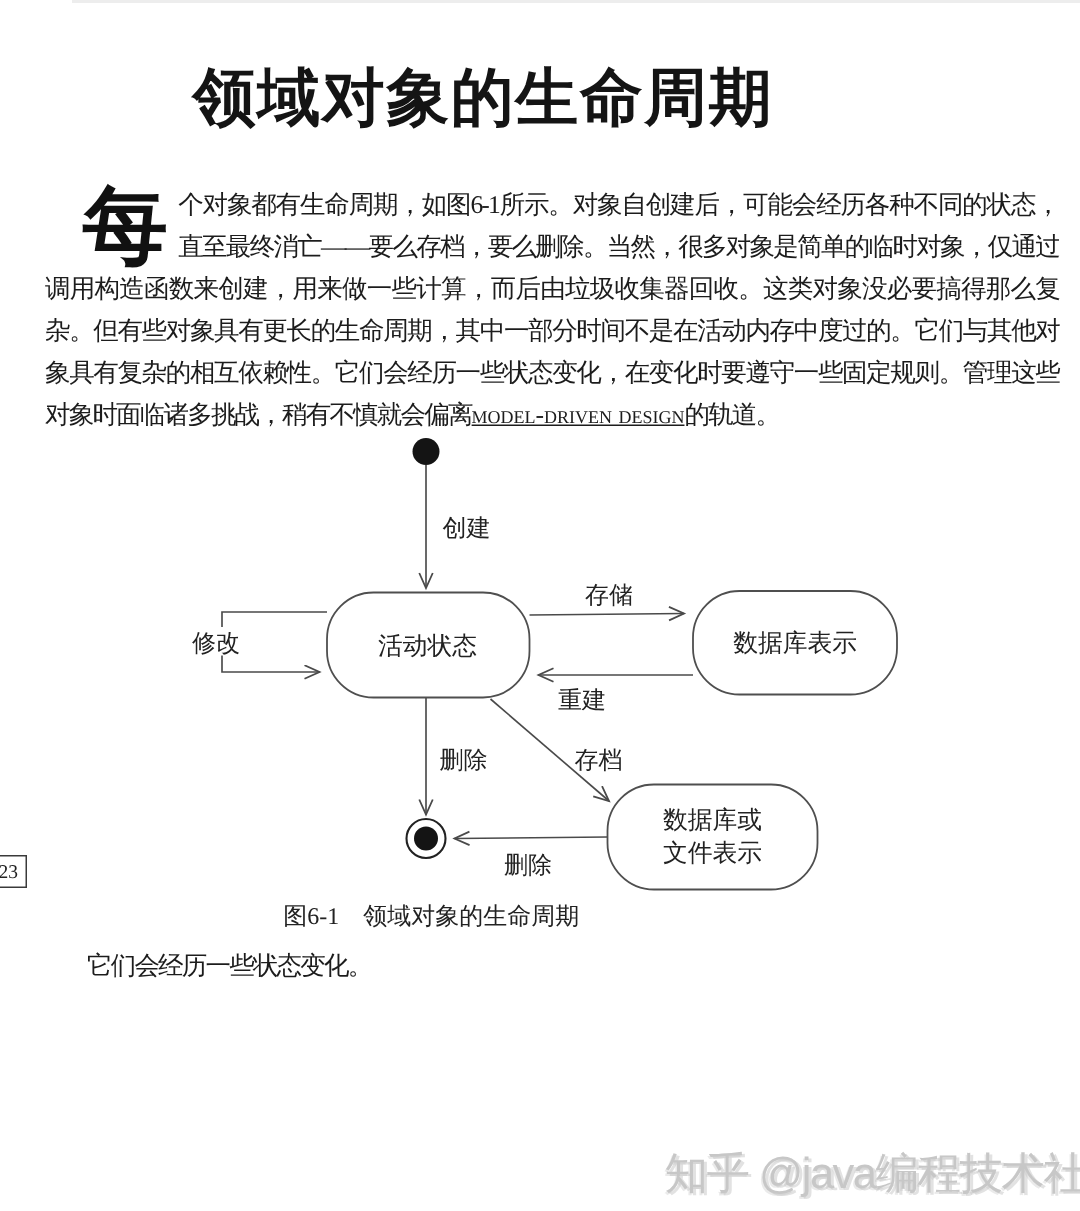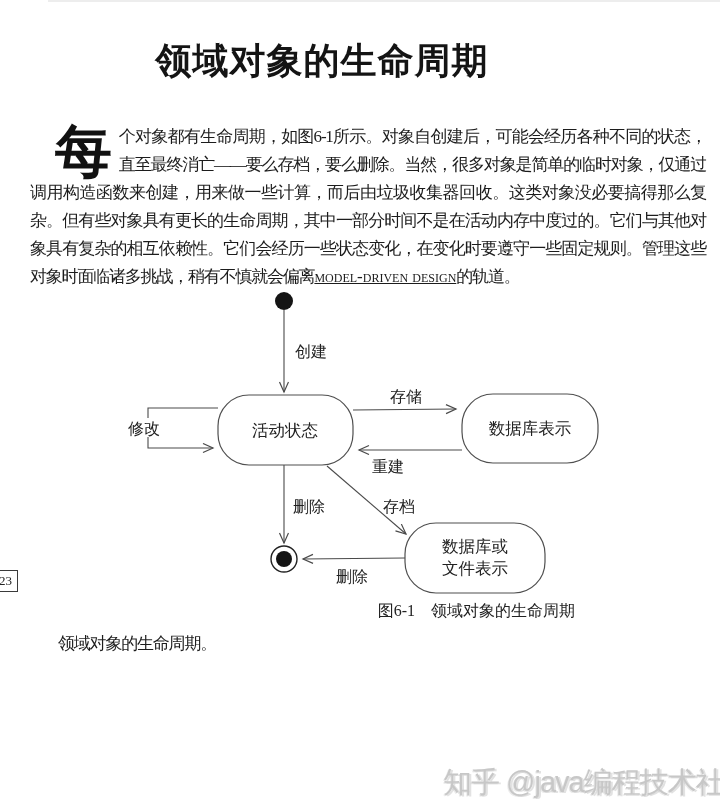--- a/index.html
+++ b/index.html
@@ -6,37 +6,37 @@
   body{
     width:720px;height:807px;position:relative;overflow:hidden;
     background:#ffffff;
     font-family:"Liberation Serif","DejaVu Serif",serif;
     color:#1e1e1e;
   }
   .scan-edge{position:absolute;top:0;left:48px;right:0;height:2px;background:#ededed;}
   .title{
     position:absolute;top:14px;left:0;width:644px;text-align:center;
     font-family:"Liberation Sans","DejaVu Sans",sans-serif;
-    font-weight:900;font-size:36px;line-height:46px;color:#141414;
+    font-weight:900;font-size:42px;line-height:46px;color:#141414;
     letter-spacing:1px;
   }
   .bodytext{
     font-size:17px;line-height:28px;letter-spacing:-1.2px;
     text-align:justify;color:#1c1c1c;
   }
   .intro{position:absolute;left:30px;top:123px;width:676px;}
   .dropcap{
     float:left;font-size:57px;line-height:54px;font-weight:600;
     margin:2px 8px 0 25px;color:#111;
   }
   .sc{font-variant:small-caps;text-transform:lowercase;letter-spacing:0;text-decoration:underline;}
   .sc::first-letter{text-transform:uppercase;}
   .figwrap{position:absolute;left:0;top:0;width:720px;height:807px;}
   .caption{
-    position:absolute;left:0;top:601px;width:575px;text-align:right;
+    position:absolute;left:0;top:601px;width:575px;text-align:center;
     font-size:16px;letter-spacing:0;color:#222;
   }
   .bottom{
     position:absolute;left:30px;top:630px;width:676px;
     font-size:17px;line-height:27.5px;letter-spacing:-1.2px;text-align:justify;color:#1c1c1c;
   }
   .indent{text-indent:28px;}
   .pagenum{
     position:absolute;left:-7px;top:570px;width:23px;height:20px;
     border:1px solid #3a3a3a;background:#fff;
@@ -106,18 +106,18 @@
   <text class="statelabel" x="475" y="552" text-anchor="middle">数据库或</text>
   <text class="statelabel" x="475" y="574" text-anchor="middle">文件表示</text>
 
   <circle cx="284" cy="559" r="13" fill="#ffffff" stroke="#222" stroke-width="1.4"></circle>
   <circle cx="284" cy="559" r="8" fill="#141414"></circle>
 </svg>
 
 <div class="caption">图6-1　领域对象的生命周期</div>
 
 <div class="bottom">
-  <div class="indent">领域对象的生命周期。</div>
+  <div class="indent">它们会经历一些状态变化。</div>
 </div>
 
 <div class="pagenum">23</div>
 
 <div class="watermark">知乎 @java编程技术社区</div>
 
 </body></html>

